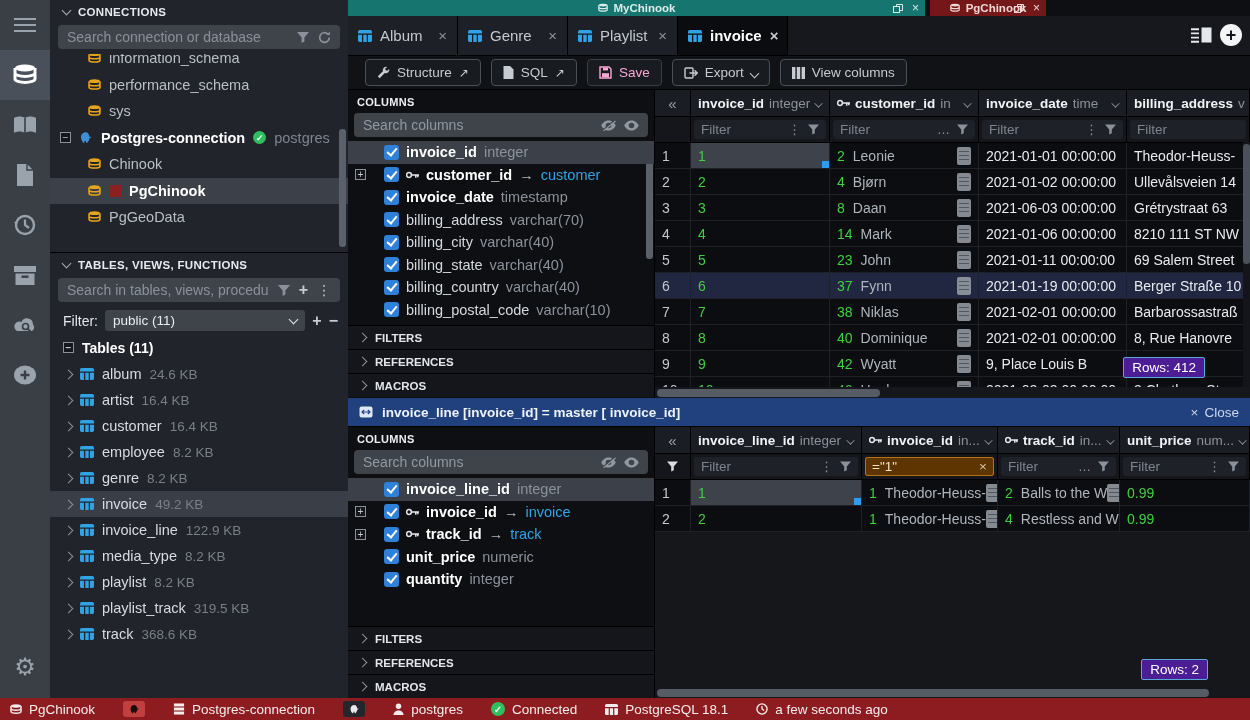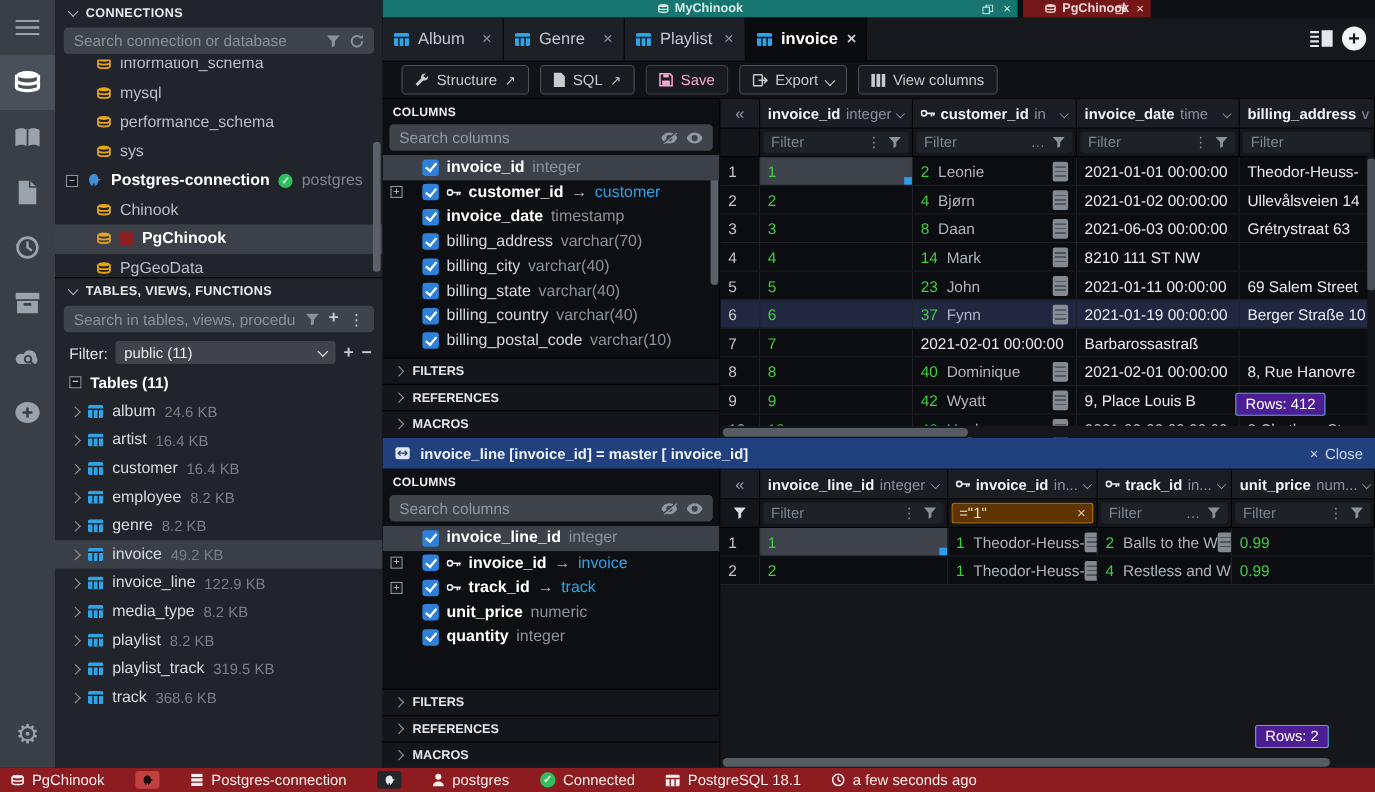--- a/index.html
+++ b/index.html
@@ -262,30 +262,20 @@
           <span>information_schema</span>
         </div>
         <div class="side-item">
           <span class="icn" style="color:#e8a517">
             <svg width="13" height="12" viewBox="0 0 24 22">
               <ellipse cx="12" cy="4" rx="10" ry="3.4" fill="currentColor"></ellipse>
               <path d="M2 4v5c0 1.9 4.5 3.4 10 3.4S22 10.9 22 9V4" fill="none" stroke="currentColor" stroke-width="3"></path>
               <path d="M2 10v5c0 1.9 4.5 3.4 10 3.4S22 16.9 22 15v-5" fill="none" stroke="currentColor" stroke-width="3"></path>
             </svg>
           </span>
-          <span>mysql</span>
-        </div>
-        <div class="side-item">
-          <span class="icn" style="color:#e8a517">
-            <svg width="13" height="12" viewBox="0 0 24 22">
-              <ellipse cx="12" cy="4" rx="10" ry="3.4" fill="currentColor"></ellipse>
-              <path d="M2 4v5c0 1.9 4.5 3.4 10 3.4S22 10.9 22 9V4" fill="none" stroke="currentColor" stroke-width="3"></path>
-              <path d="M2 10v5c0 1.9 4.5 3.4 10 3.4S22 16.9 22 15v-5" fill="none" stroke="currentColor" stroke-width="3"></path>
-            </svg>
-          </span>
           <span>performance_schema</span>
         </div>
         <div class="side-item">
           <span class="icn" style="color:#e8a517">
             <svg width="13" height="12" viewBox="0 0 24 22">
               <ellipse cx="12" cy="4" rx="10" ry="3.4" fill="currentColor"></ellipse>
               <path d="M2 4v5c0 1.9 4.5 3.4 10 3.4S22 10.9 22 9V4" fill="none" stroke="currentColor" stroke-width="3"></path>
               <path d="M2 10v5c0 1.9 4.5 3.4 10 3.4S22 16.9 22 15v-5" fill="none" stroke="currentColor" stroke-width="3"></path>
             </svg>
           </span>
@@ -838,20 +828,23 @@
             <div class="g-cell numcol">4</div>
             <div class="g-cell">
               <span class="green">4</span>
             </div>
             <div class="g-cell">
               <span class="green">14</span>
               <span class="cellname">Mark</span>
               <span class="doc"></span>
             </div>
             <div class="g-cell">
+              <span class="cellwhite">2021-01-06 00:00:00</span>
+            </div>
+            <div class="g-cell">
               <span class="cellwhite">8210 111 ST NW</span>
             </div>
           </div>
           <div class="g-row gcols-u">
             <div class="g-cell numcol">5</div>
             <div class="g-cell">
               <span class="green">5</span>
             </div>
             <div class="g-cell">
               <span class="green">23</span>
@@ -879,20 +872,25 @@
               <span class="cellwhite">2021-01-19 00:00:00</span>
             </div>
             <div class="g-cell">
               <span class="cellwhite">Berger Straße 10</span>
             </div>
           </div>
           <div class="g-row gcols-u">
             <div class="g-cell numcol">7</div>
             <div class="g-cell">
               <span class="green">7</span>
+            </div>
+            <div class="g-cell">
+              <span class="green">38</span>
+              <span class="cellname">Niklas</span>
+              <span class="doc"></span>
             </div>
             <div class="g-cell">
               <span class="cellwhite">2021-02-01 00:00:00</span>
             </div>
             <div class="g-cell">
               <span class="cellwhite">Barbarossastraß</span>
             </div>
           </div>
           <div class="g-row gcols-u">
             <div class="g-cell numcol">8</div>

